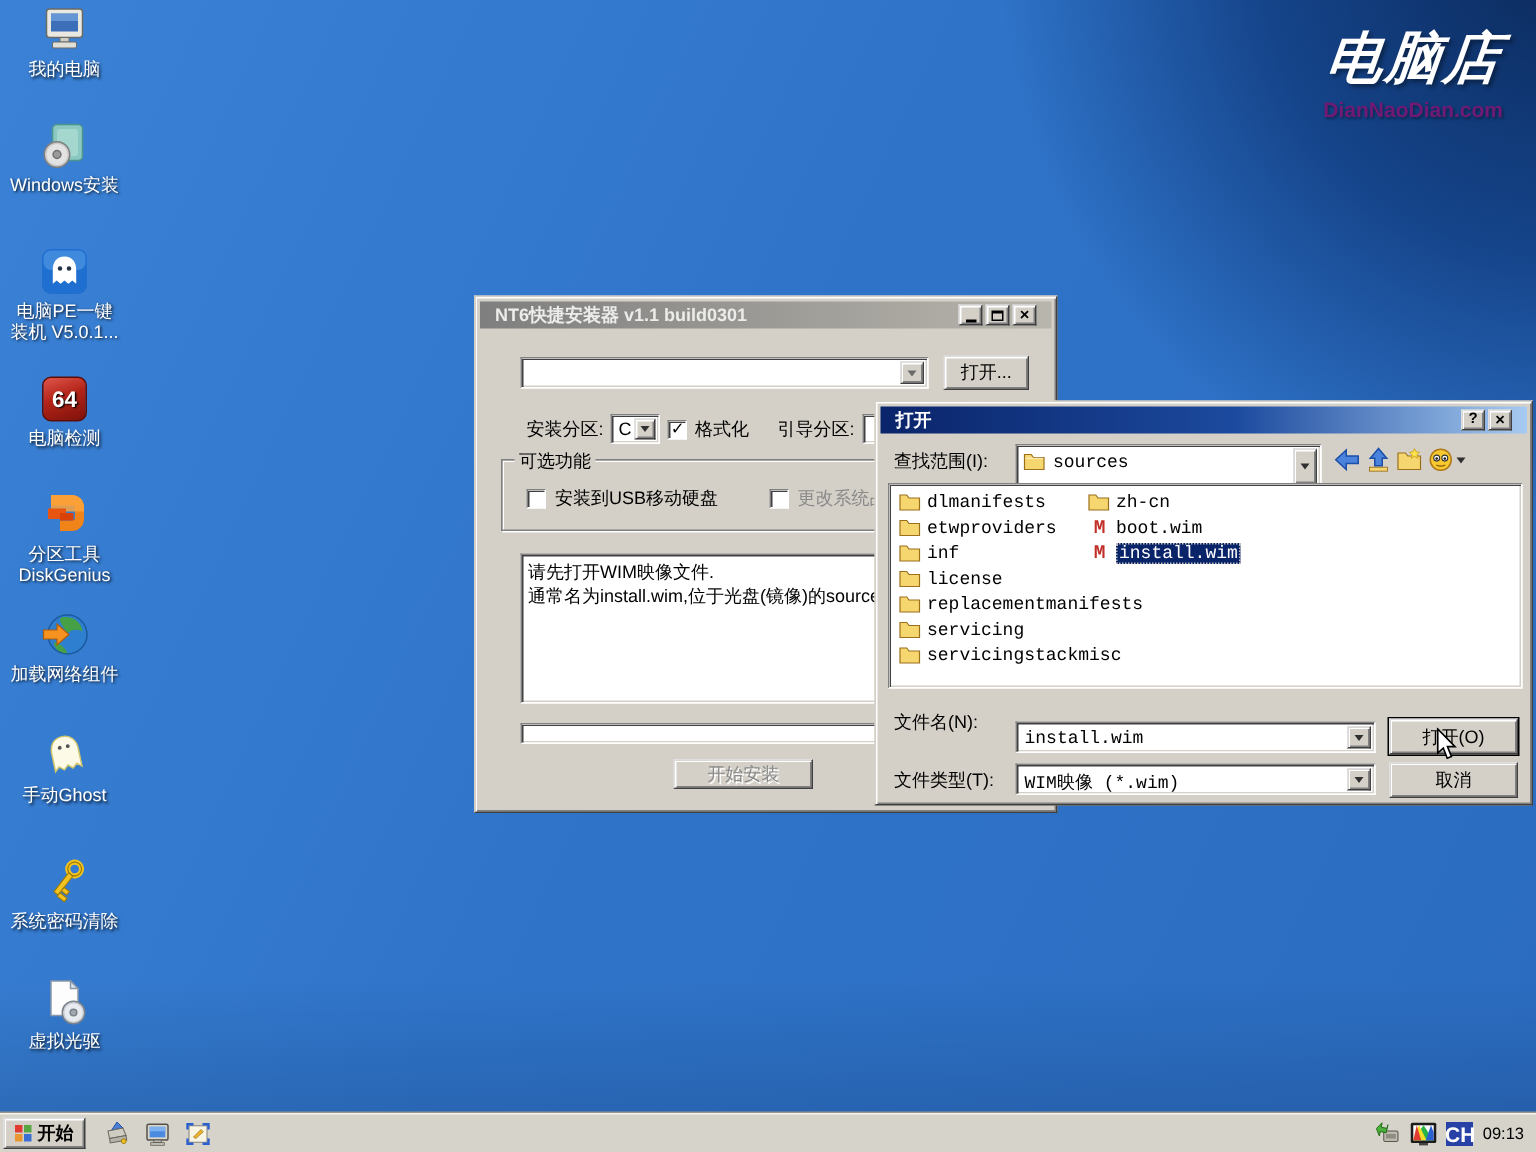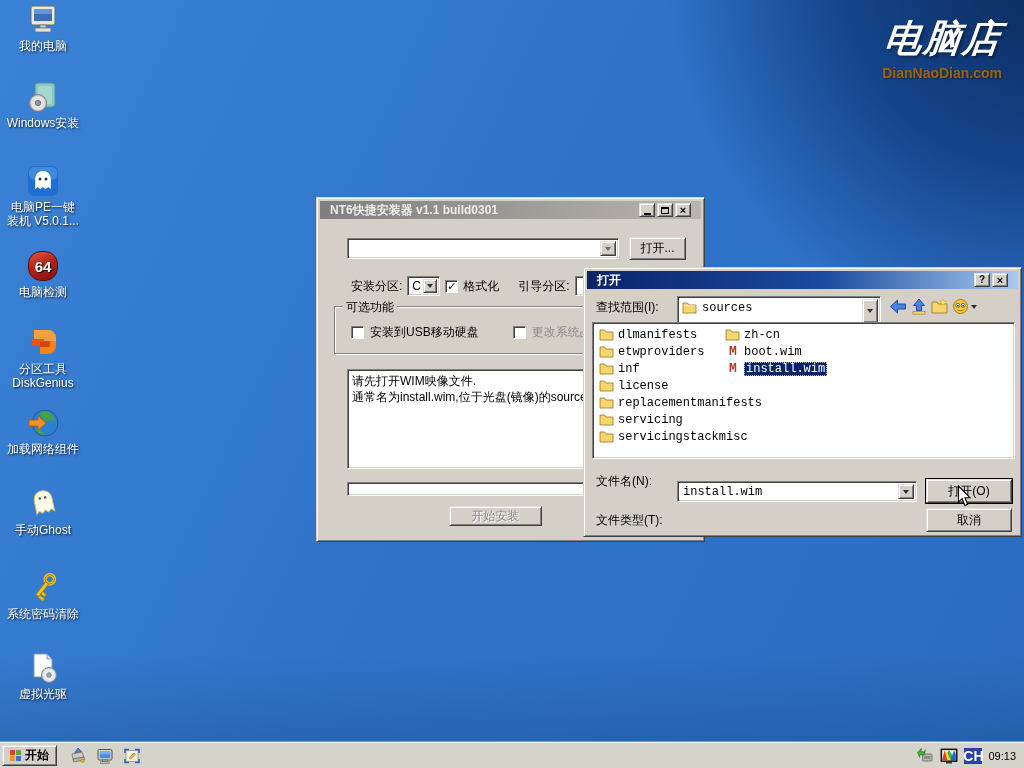--- a/index.html
+++ b/index.html
@@ -41,21 +41,21 @@
   .sel { background:#0a246a; color:#fff; outline:1px dotted #c0c0c0; outline-offset:-1px; padding:0 2px; }
   .grp { position:absolute; border:1px solid #808080; box-shadow: inset 1px 1px 0 #fff, 1px 1px 0 #fff; }
   .grp > .glbl { position:absolute; top:-8px; left:8px; background:#d4d0c8; padding:0 3px; }
   .dis { color:#8a8a8a; }
 </style>
 </head>
 <body>
 
 <div style="position:absolute; top:14px; right:22px; text-align:right; z-index:1;">
   <div style="color:#fff; font-weight:bold; font-style:italic; font-size:37px; letter-spacing:2px; text-shadow:2px 2px 3px rgba(0,0,0,.4); transform:skewX(-6deg);">电脑店</div>
-  <div style="color:#a16207; font-weight:bold; font-size:14px; margin-top:1px; text-shadow:1px 1px 2px rgba(0,0,0,.4);">DianNaoDian.com</div>
+  <div style="color:#701a75; font-weight:bold; font-size:14px; margin-top:1px; text-shadow:1px 1px 2px rgba(0,0,0,.4);">DianNaoDian.com</div>
 </div>
 
 <div class="dicon" style="top:3px;">
   <div class="ic">
     <svg width="34" height="34" viewBox="0 0 34 34">
         <rect x="5" y="3" width="24" height="19" rx="2" fill="#e9e9e2" stroke="#6a6a66"></rect>
         <rect x="8" y="6" width="18" height="12" fill="#3d6fb8"></rect>
         <rect x="8" y="6" width="18" height="5" fill="#6ea0dd" opacity=".8"></rect>
         <rect x="14" y="22" width="6" height="3" fill="#cfcfc6" stroke="#6a6a66" stroke-width=".6"></rect>
         <rect x="9" y="25" width="16" height="4" rx="1" fill="#e0e0d8" stroke="#6a6a66" stroke-width=".7"></rect>
@@ -86,21 +86,21 @@
         <circle cx="14" cy="15" r="1.5" fill="#234"></circle>
         <circle cx="20" cy="15" r="1.5" fill="#234"></circle>
       </svg>
   </div>
   <div class="lbl">电脑PE一键
 装机 V5.0.1...</div>
 </div>
 
 <div class="dicon" style="top:249px;">
   <div class="ic">
-    <div style="width:30px;height:30px;border-radius:13px;background:linear-gradient(160deg,#e0564a 0%,#b32318 45%,#7e120b 100%);border:1px solid #5d0d07;display:flex;align-items:center;justify-content:center;">
+    <div style="width:30px;height:30px;border-radius:6px;background:linear-gradient(160deg,#e0564a 0%,#b32318 45%,#7e120b 100%);border:1px solid #5d0d07;display:flex;align-items:center;justify-content:center;">
       <span style="color:#fff;font-weight:bold;font-size:15px;text-shadow:1px 1px 1px #000;">64</span>
     </div>
   </div>
   <div class="lbl">电脑检测</div>
 </div>
 
 <div class="dicon" style="top:326px;">
   <div class="ic">
     <svg width="34" height="34" viewBox="0 0 34 34">
         <path d="M8 4 h14 a8 8 0 0 1 8 8 v8 a8 8 0 0 1 -8 8 h-8 v-7 h8 a2 2 0 0 0 2-2 v-6 a2 2 0 0 0 -2-2 H8 z" fill="#f08418"></path>
@@ -344,20 +344,26 @@
     <span class="mono" style="position:absolute; left:5px; top:3px;">install.wim</span>
     <span class="cbtn b3">
         <span class="caret"></span>
       </span>
   </div>
   <button class="b3" style="position:absolute; left:342px; top:211px; width:86px; height:24px; font-size:12px; box-shadow:0 0 0 1px #000, inset 1px 1px 0 #fff, inset -1px -1px 0 #808080; font-family:inherit;">打开(O)</button>
 
   <div class="row" style="left:12px; top:244px;">
     <span class="flabel">文件类型(T):</span>
   </div>
+  <div class="field" style="position:absolute; left:93px; top:241px; width:240px; height:21px;">
+    <span class="mono" style="position:absolute; left:5px; top:3px;">WIM映像 (*.wim)</span>
+    <span class="cbtn b3">
+        <span class="caret"></span>
+      </span>
+  </div>
   <button class="b3" style="position:absolute; left:342px; top:240px; width:86px; height:24px; font-size:12px; font-family:inherit;">取消</button>
 </div>
 
 <div style="position:absolute; left:957px; top:485px; z-index:40; pointer-events:none;">
   <svg width="15" height="23" viewBox="0 0 15 23">
       <path d="M1.5 1 L1.5 17 L5.2 13.7 L7.8 20.5 L10.6 19.3 L8 12.7 L13 12.7 Z" fill="#fff" stroke="#000" stroke-width="1.1"></path>
     </svg>
 </div>
 
 <div style="position:absolute; left:0; bottom:0; width:1024px; height:26px; background:#d6d3ca; border-top:1px solid #f5f4f0; box-shadow:0 -1px 0 #9a968e; z-index:30; display:flex; align-items:center;">

